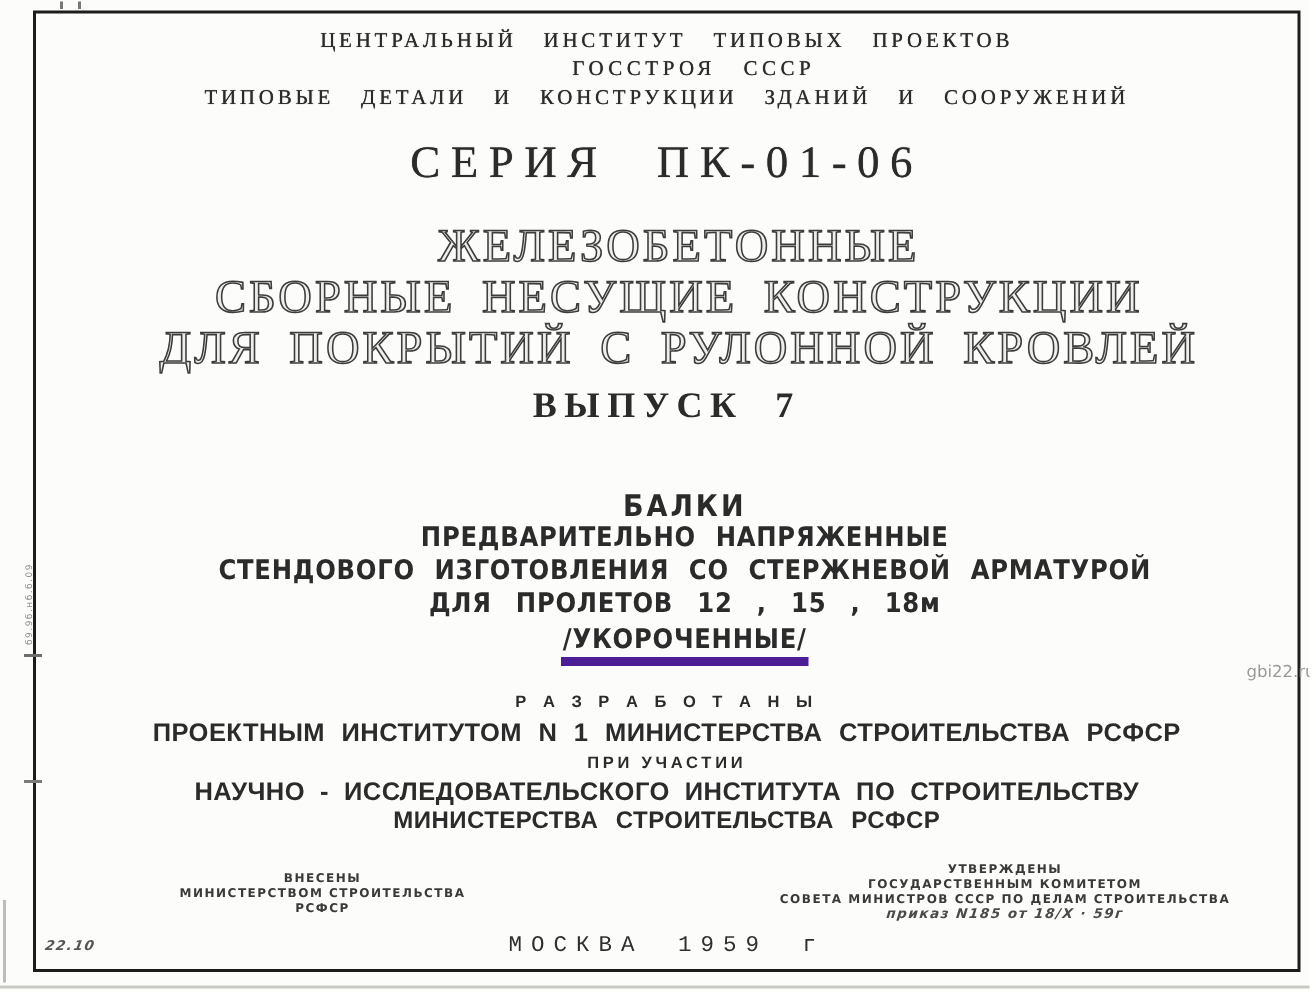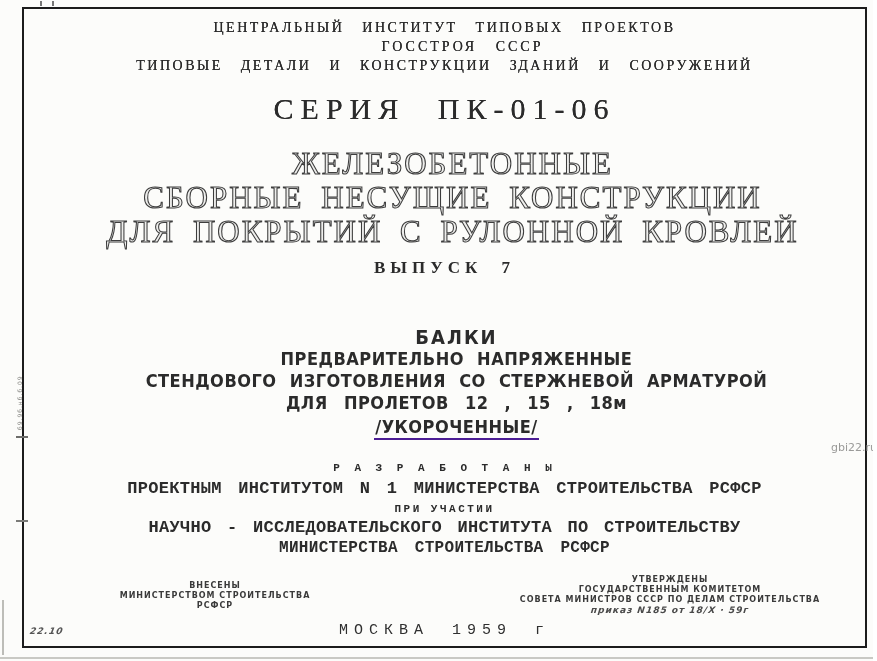--- a/index.html
+++ b/index.html
@@ -24,32 +24,32 @@
   .series { font-size:30px; letter-spacing:7px; word-spacing:18px;
             text-shadow:0 0 0.5px #333; }
 
   
   .maintitle { font-size:31px; line-height:34px; letter-spacing:2px; word-spacing:8px;
                color:#474747;padding-left:16px; }
   @supports (-webkit-text-stroke: 1px #000) {
     .maintitle div { color:rgba(60,60,60,0.07); -webkit-text-stroke:1.05px #3d3d3d; }
   }
 
-  .issue { font-size:17px; font-weight:bold; letter-spacing:5px; word-spacing:10px; }
+  .issue { font-size:24px; font-weight:bold; letter-spacing:5px; word-spacing:10px; }
 
   
   .subject { font-family:"DejaVu Sans","Liberation Sans",sans-serif; font-stretch:condensed;
              font-weight:bold; font-size:18px; line-height:22px; letter-spacing:0.5px;
              word-spacing:7px; }
   .subject .big { font-size:20px; letter-spacing:2px; }
   .subject .spans { word-spacing:10px; }
-  .shortened { display:inline-block; border-bottom:2px solid #4c1d95; padding:0 1px 0 1px; }
+  .shortened { display:inline-block; border-bottom:6px solid #4c1d95; padding:0 1px 0 1px; }
 
   
-  .developed { font-family:Liberation Mono, monospace; font-stretch:condensed;
+  .developed { font-family:Liberation Sans, sans-serif; font-stretch:condensed;
                font-weight:bold; }
   .dev-h { font-size:11px; letter-spacing:4px; line-height:14px; }
   .dev-l1 { font-size:17px; line-height:21px; letter-spacing:0.3px; word-spacing:6px; margin-top:3px; }
   .dev-l2 { font-size:11px; letter-spacing:2.5px; line-height:14px; margin-top:3px; }
   .dev-l3 { font-size:17px; line-height:21px; letter-spacing:0.3px; word-spacing:5px; margin-top:1px; }
   .dev-l4 { font-size:16px; line-height:20px; letter-spacing:0.3px; word-spacing:7px; }
 
   
   .stampblock { position:absolute; font-family:"DejaVu Sans","Liberation Sans",sans-serif;
                 font-weight:bold; font-size:8px; line-height:10px; letter-spacing:1px;

